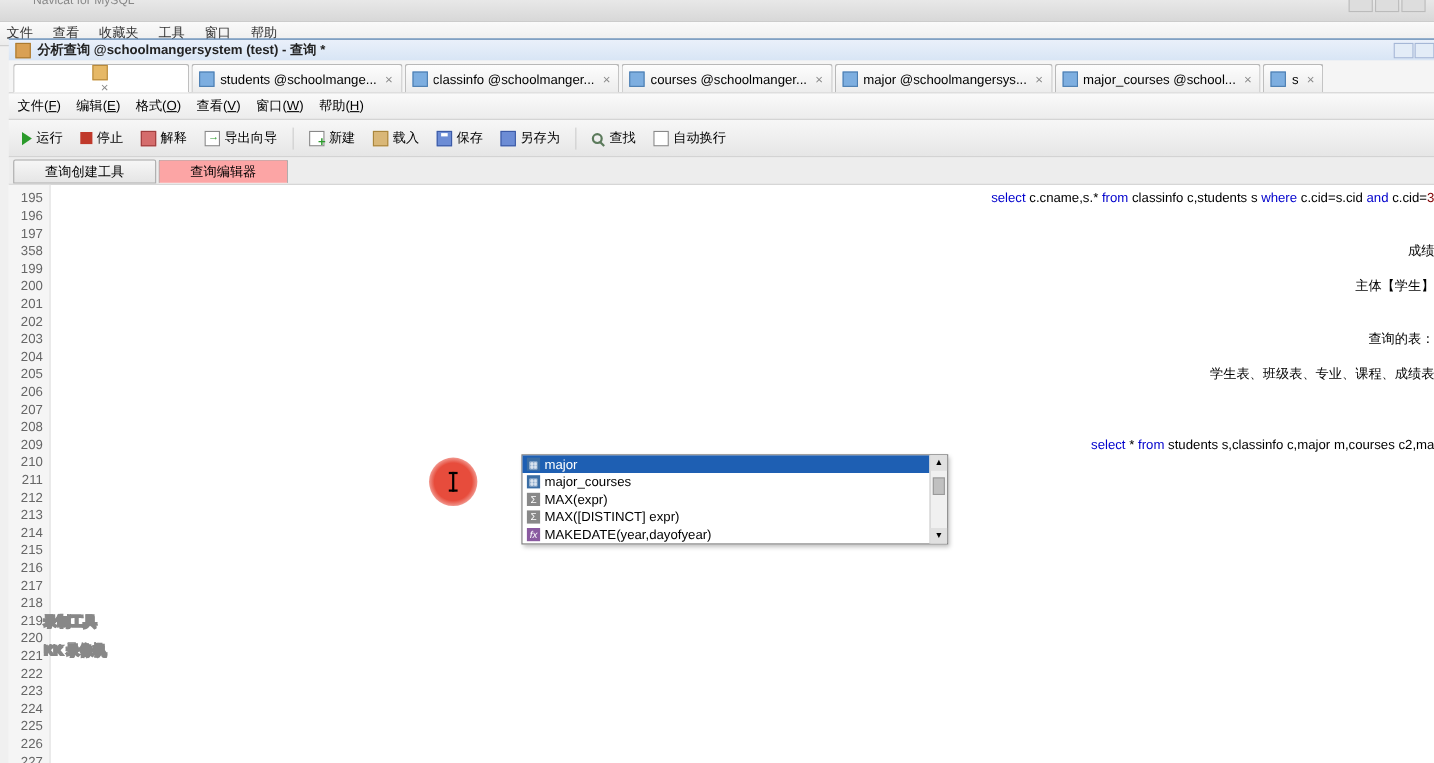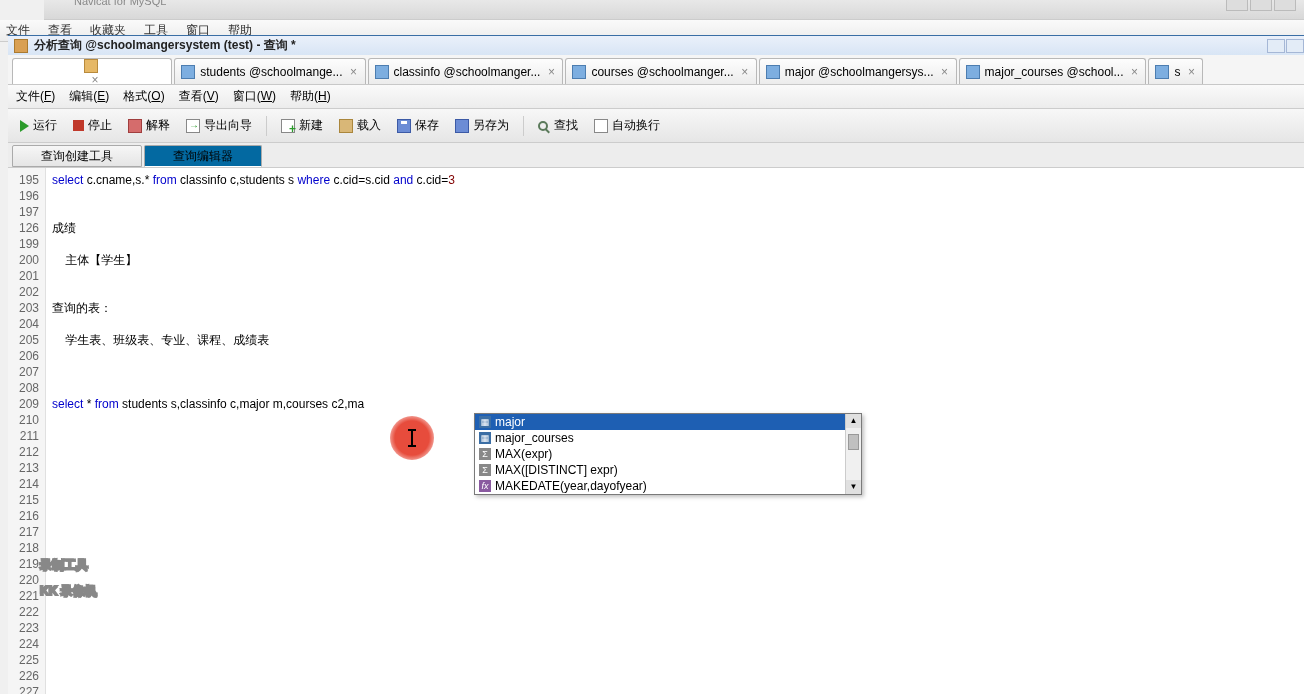--- a/index.html
+++ b/index.html
@@ -1,19 +1,19 @@
 <!DOCTYPE html>
 <html><head>
 <meta charset="utf-8">
 <style>
 * { margin:0; padding:0; box-sizing:border-box; font-family:"Microsoft YaHei","SimSun",Tahoma,sans-serif; font-size:12px; }
 body { background:#f0f0f0; overflow:hidden; width:1304px; height:694px; position:relative; }
 
 
-.app-title { position:absolute; top:0; left:0; right:0; height:20px; background:linear-gradient(#e8e8e8,#d8d8d8); border-bottom:1px solid #ccc;margin-left:44px; }
+.app-title { position:absolute; top:0; left:0; right:0; height:20px; background:linear-gradient(#e8e8e8,#d8d8d8); border-bottom:1px solid #ccc; }
 .app-title span { position:absolute; left:30px; top:-5px; color:#888; font-size:11px; filter:blur(0.3px); }
 .app-sysbtns { position:absolute; right:8px; top:-3px; display:flex; gap:2px; filter:blur(0.5px); }
 .app-sysbtns .b { width:22px; height:14px; background:#ddd; border:1px solid #bbb; }
 
 
 .main-menu { position:absolute; top:20px; left:0; right:0; height:22px; background:linear-gradient(#fafafa,#ececec); padding:0 6px; display:flex; gap:18px; align-items:center; border-bottom:1px solid #ccc; filter:blur(0.5px);}
 .main-menu span { color:#333; }
 
 
 .sub-win { position:absolute; top:35px; left:8px; right:0; height:20px; border-top:1px solid #3a6ea5; background:linear-gradient(#eaf0fa,#d8e5f5); display:flex; align-items:center; }
@@ -52,27 +52,27 @@
 .ico-find{border-radius:50%;border:2px solid #5b7a5b;width:10px;height:10px;position:relative;margin-right:6px;}
 .ico-find:after{content:"";position:absolute;width:5px;height:2px;background:#5b7a5b;bottom:-3px;right:-4px;transform:rotate(45deg);}
 .ico-auto{background:#fff;border-color:#888;}
 .ico-export{background:#fff;border-color:#888;position:relative}
 .ico-export:after{content:"→";position:absolute;color:#2b9b2b;font-size:10px;left:2px;top:-1px;}
 .ico-explain{background:#d56c6c;border-color:#a03e3e;}
 
 
 .sub-tabs { position:absolute; top:143px; left:8px; right:0; height:24px; background:#ededed; display:flex; align-items:flex-end; padding:0 4px;}
 .sub-tab { height:22px; border:1px solid #aaa; border-radius:2px 2px 0 0; display:flex; align-items:center; padding:0 28px; margin-right:2px; background:linear-gradient(#f6f6f6,#e5e5e5);}
-.sub-tab.active{ background:#0369a1; border-bottom:1px solid #fff;text-align:right;}
+.sub-tab.active{ background:#fca5a5; border-bottom:1px solid #fff;text-align:right;}
 
 
 .editor { position:absolute; top:167px; left:8px; right:0; bottom:0; background:#fff; display:flex; border-top:1px solid #ccc;}
 .gutter { width:38px; background:#f5f5f5; border-right:1px solid #e0e0e0; text-align:right; padding:4px 6px 14px 0; font-family:Consolas,monospace; color:#666; line-height:16px; font-size:12px;}
 .gutter div{height:16px;}
-.code { flex:1; padding:4px 0 0 6px; font-family:Consolas,"Courier New",monospace; line-height:16px; font-size:13px; position:relative;}
+.code { flex:1; padding:4px 0 0 6px; font-family:Consolas,"Courier New",monospace; line-height:16px; font-size:13px; position:relative;text-align:right;}
 .code .line{ height:16px; white-space:pre;}
 .kw{color:#0000cc;}
 .num{color:#800000;}
 
 
 .ac { position:absolute; border:1px solid #7a7a7a; background:#fff; box-shadow:2px 2px 4px rgba(0,0,0,.25); display:flex;}
 .ac-list { width:370px; }
 .ac-item { display:flex; align-items:center; height:16px; padding:0 4px; font-family:Consolas,monospace; font-size:12px;}
 .ac-item .aci{ width:12px; height:12px; margin-right:4px; display:inline-flex; align-items:center; justify-content:center; font-size:9px; color:#fff;}
 .aci.tbl{background:#3b6ea5;}
@@ -222,21 +222,21 @@
   <div class="sub-tab active">
       <span>查询编辑器</span>
     </div>
 </div>
 
 <div class="editor">
   <div class="gutter" id="gutter">
       <div>195</div>
       <div>196</div>
       <div>197</div>
-      <div>126</div>
+      <div>358</div>
       <div>199</div>
       <div>200</div>
       <div>201</div>
       <div>202</div>
       <div>203</div>
       <div>204</div>
       <div>205</div>
       <div>206</div>
       <div>207</div>
       <div>208</div>

